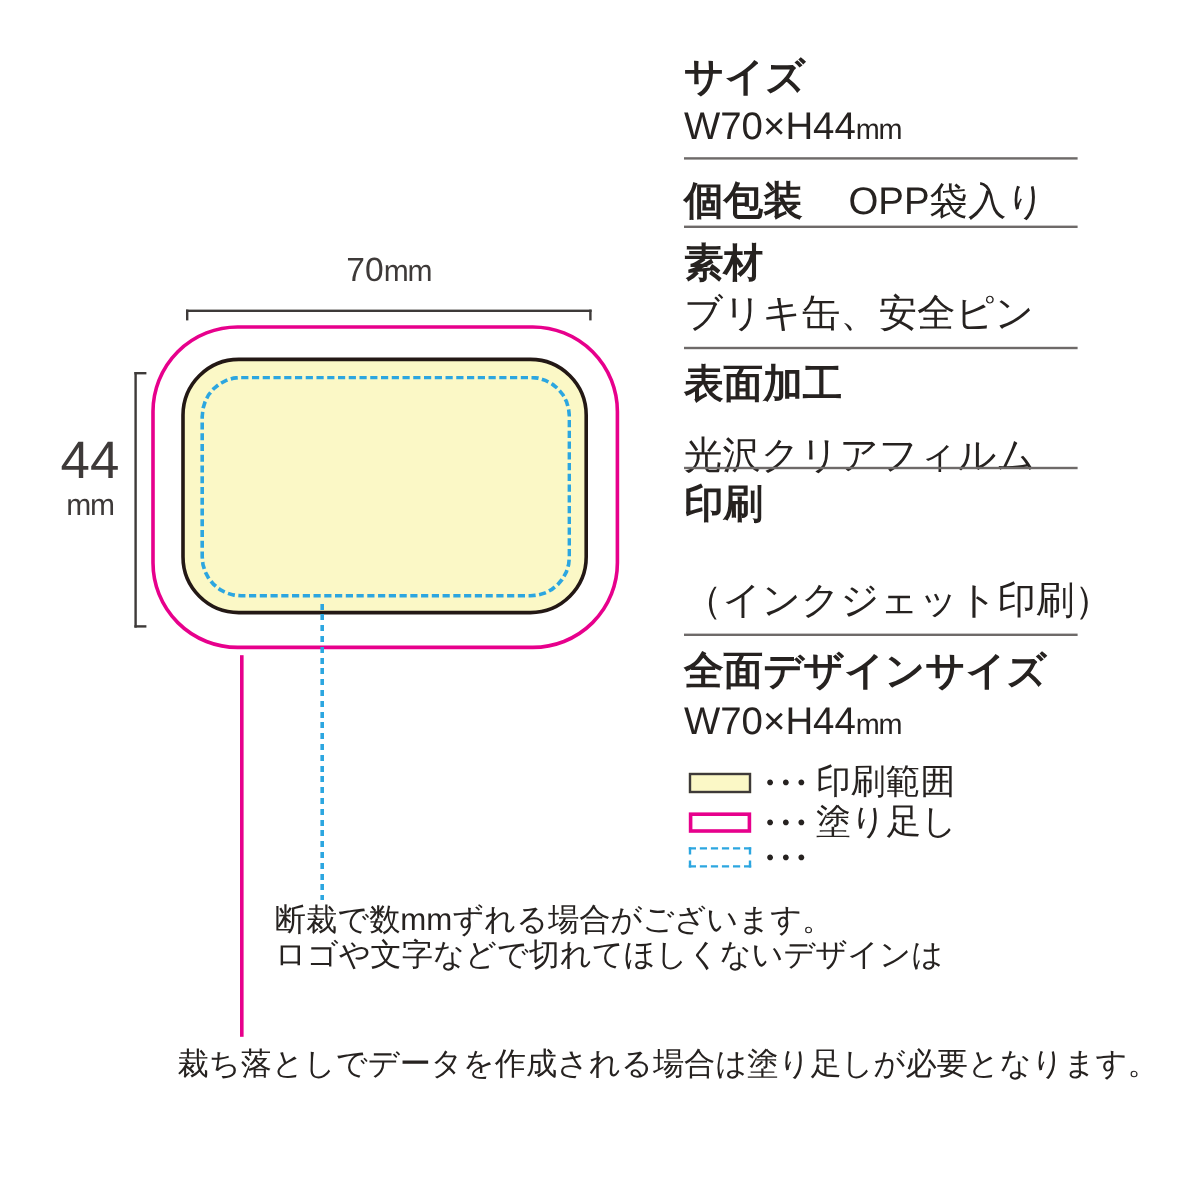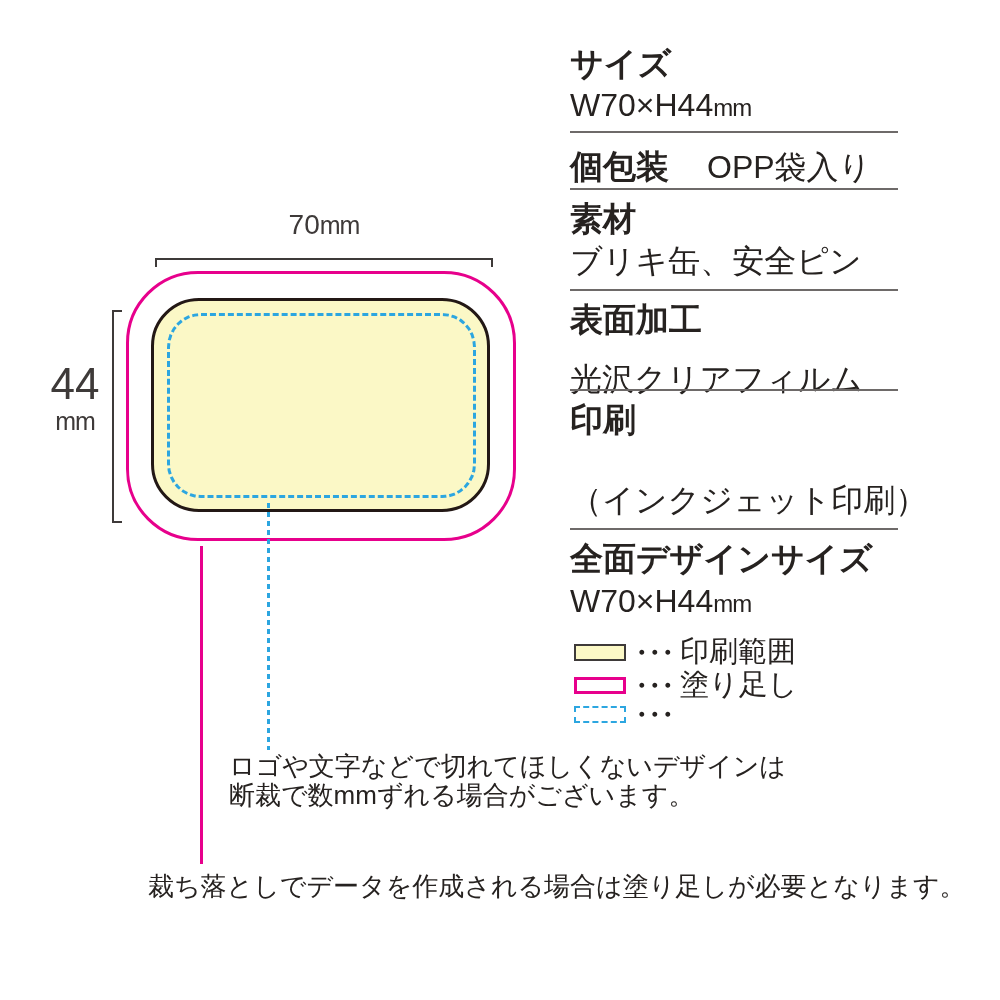--- a/index.html
+++ b/index.html
@@ -123,21 +123,21 @@
         <span class="lg-dots">・・・</span>
         <span class="lg-label">塗り足し</span>
     </div>
     <div class="lg-row" style="top:698px">
       <span class="sw sw-safe"></span>
         <span class="lg-dots">・・・</span>
     </div>
   </div>
 
   <div class="note note-trim">
+    <div>断裁で数mmずれる場合がございます。</div>
     <div>ロゴや文字などで切れてほしくないデザインは</div>
-    <div>断裁で数mmずれる場合がございます。</div>
   </div>
 
   <div class="note note-bleed">
     <div>裁ち落としでデータを作成される場合は塗り足しが必要となります。</div>
   </div>
 
 </div>
 
 </body></html>

